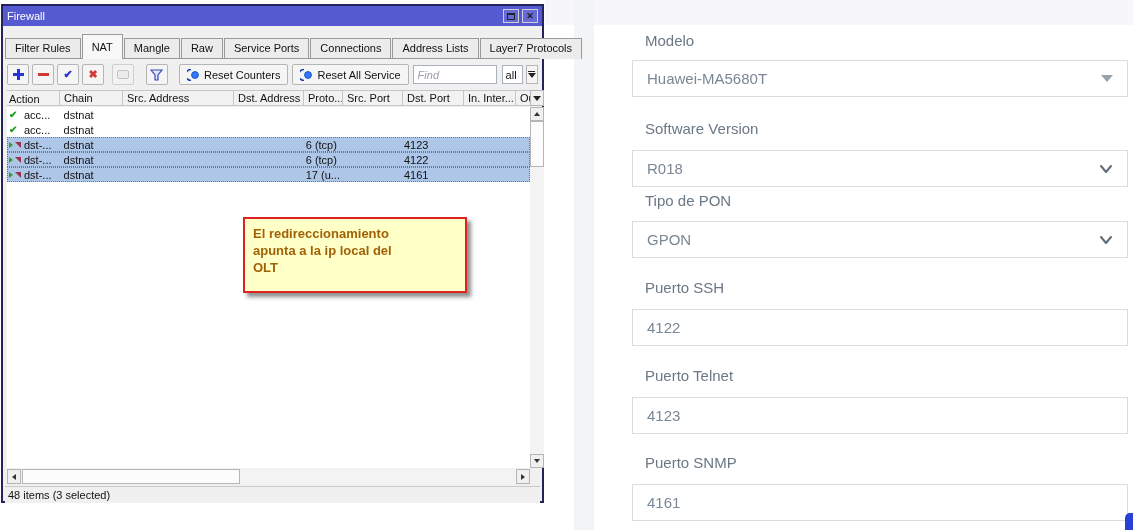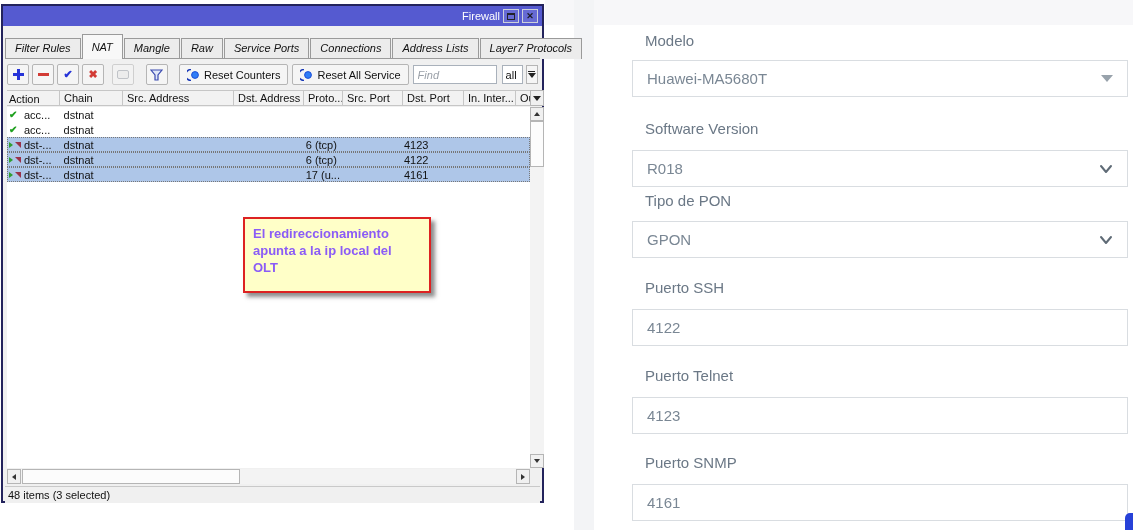--- a/index.html
+++ b/index.html
@@ -20,28 +20,28 @@
               border-top:7px solid #98a2ab; }
   .chev { width:14px; height:14px; }
   .blue-corner { position:absolute; left:1125px; top:513px; width:8px; height:17px;
                  background:#2741d8; border-radius:5px 0 0 0; }
 
   
   #fw { position:absolute; left:1px; top:4px; width:543px; height:499px;
         background:#f0f0f0; border:2px solid #23235c; font-size:11px; color:#111; }
   .titlebar { position:absolute; left:0; top:0; right:0; height:20px; background:#555ad0;
               display:flex; align-items:center; padding:0 4px; }
-  .titlebar .t-txt { color:#fff; font-size:11px; flex:1;text-align:right; }
+  .titlebar .t-txt { color:#fff; font-size:11px; flex:1; }
   .tbtn { width:16px; height:14px; border:1px solid #ccd0da; margin-left:3px; display:flex;
           align-items:center; justify-content:center; background:rgba(255,255,255,0.10); cursor:default; }
   .tbtn .maxbox { width:8px; height:7px; border:1px solid #22222a; border-top-width:2px; background:transparent; }
   .tbtn.close { color:#1c1c24; font-size:9px; font-weight:bold; line-height:1; }
 
   
-  .tabs { position:absolute; left:2px; top:26px; right:2px; height:27px; display:flex; align-items:flex-end;font-style:italic; }
+  .tabs { position:absolute; left:2px; top:26px; right:2px; height:27px; display:flex; align-items:flex-end; }
   .tab { border:1px solid #9a9a9a; border-bottom:none; background:#ececec; padding:3px 9px 4px 9px;
          margin-right:1px; height:21px; line-height:13px; white-space:nowrap; }
   .tab.active { background:#f8f8f8; height:25px; padding-top:6px; position:relative; z-index:2; }
   .tabline { position:absolute; left:2px; right:2px; top:52px; height:1px; background:#9a9a9a; }
 
   
   .toolbar { position:absolute; left:4px; top:57px; right:4px; height:23px; display:flex; align-items:center; }
   .tbsq { width:26px; height:21px; border:1px solid #b5b5b5; border-radius:2px; background:#f5f5f5;
           display:flex; align-items:center; justify-content:center; margin-right:3px; }
   .tbwide { height:21px; border:1px solid #b5b5b5; border-radius:2px; background:#f5f5f5;
@@ -101,23 +101,23 @@
   .tri-dn { width:0;height:0;border-left:3px solid transparent;border-right:3px solid transparent;border-top:4px solid #333; }
   .tri-lf { width:0;height:0;border-top:3px solid transparent;border-bottom:3px solid transparent;border-right:4px solid #333; }
   .tri-rt { width:0;height:0;border-top:3px solid transparent;border-bottom:3px solid transparent;border-left:4px solid #333; }
   .vthumb { position:absolute; left:0; top:14px; width:14px; height:46px; border:1px solid #b5b5b5; background:#fcfcfc; }
   .hthumb { position:absolute; left:15px; top:0; width:218px; height:15px; border:1px solid #b5b5b5; background:#fcfcfc; }
 
   .statusbar { position:absolute; left:2px; right:2px; top:480px; height:17px; border-top:1px solid #c9c9c9;
                padding:2px 2px 0 3px; background:#f0f0f0; }
 
   
-  .note { position:absolute; left:243px; top:217px; width:188px; height:76px; background:#ffffc8;
+  .note { position:absolute; left:243px; top:217px; width:224px; height:76px; background:#ffffc8;
           border:2px solid #dd2222; box-shadow:4px 4px 4px rgba(50,50,50,0.55); padding:7px 8px;
-          font-size:13px; font-weight:bold; color:#8b5cf6; line-height:1.3; z-index:5; }
+          font-size:13px; font-weight:bold; color:#a16207; line-height:1.3; z-index:5; }
   .note span { display:block; }
 </style>
 </head>
 <body>
 
 <div id="stage">
 
   <div class="page-topband"></div>
   <div class="page-gutter"></div>
 

